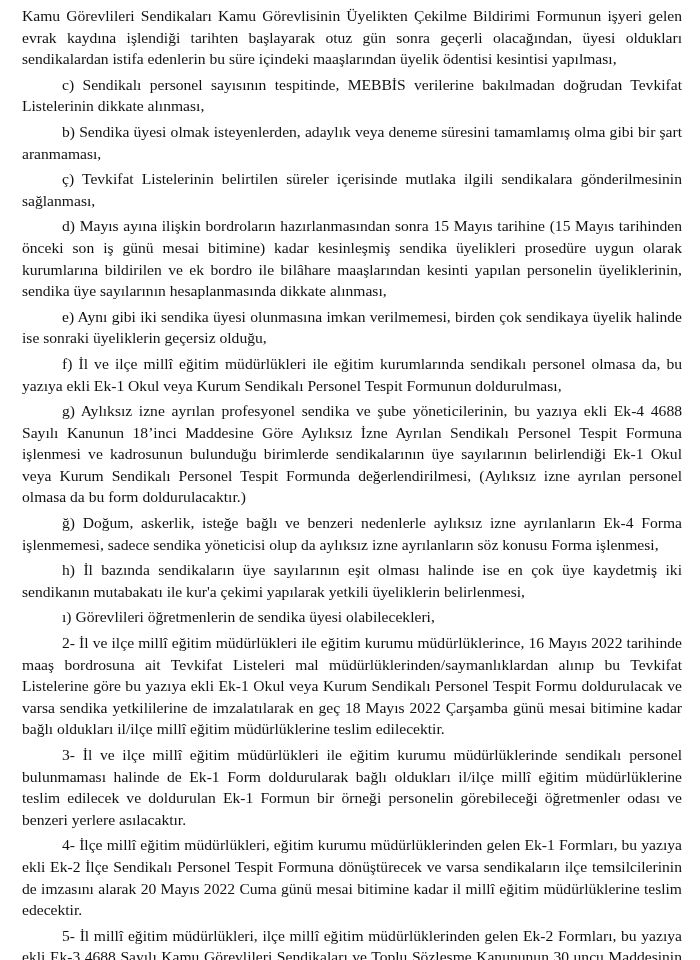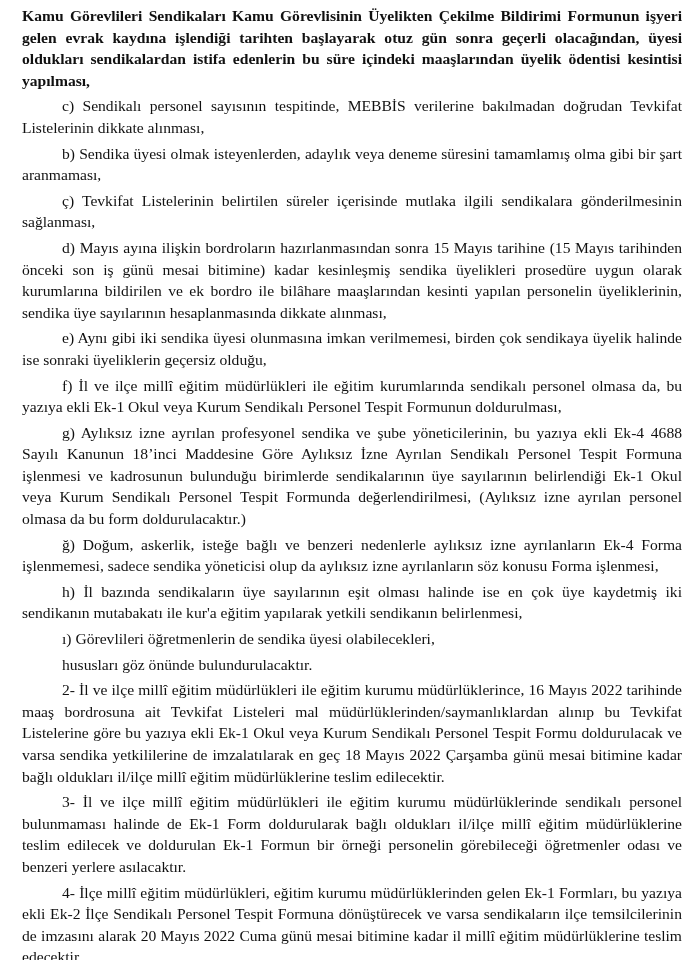--- a/index.html
+++ b/index.html
@@ -10,36 +10,35 @@
     top: 5px;
     width: 660px;
     font-family: "Liberation Serif", serif;
     font-size: 15.6px;
     line-height: 21.6px;
     color: #111111;
     text-align: justify;
   }
   .page p { margin: 0 0 4px 0; }
   .page p.indent { text-indent: 40px; }
-  .page p.noindent { text-indent: 0; font-weight: bold; }
+  .page p.noindent { text-indent: 0; }
 </style>
 </head>
 <body>
 
 <div class="page">
   <p class="noindent">Kamu Görevlileri Sendikaları Kamu Görevlisinin Üyelikten Çekilme Bildirimi Formunun işyeri gelen evrak kaydına işlendiği tarihten başlayarak otuz gün sonra geçerli olacağından, üyesi oldukları sendikalardan istifa edenlerin bu süre içindeki maaşlarından üyelik ödentisi kesintisi yapılması,</p>
   <p class="indent">c) Sendikalı personel sayısının tespitinde, MEBBİS verilerine bakılmadan doğrudan Tevkifat Listelerinin dikkate alınması,</p>
   <p class="indent">b) Sendika üyesi olmak isteyenlerden, adaylık veya deneme süresini tamamlamış olma gibi bir şart aranmaması,</p>
   <p class="indent">ç) Tevkifat Listelerinin belirtilen süreler içerisinde mutlaka ilgili sendikalara gönderilmesinin sağlanması,</p>
   <p class="indent">d) Mayıs ayına ilişkin bordroların hazırlanmasından sonra 15 Mayıs tarihine (15 Mayıs tarihinden önceki son iş günü mesai bitimine) kadar kesinleşmiş sendika üyelikleri prosedüre uygun olarak kurumlarına bildirilen ve ek bordro ile bilâhare maaşlarından kesinti yapılan personelin üyeliklerinin, sendika üye sayılarının hesaplanmasında dikkate alınması,</p>
   <p class="indent">e) Aynı gibi iki sendika üyesi olunmasına imkan verilmemesi, birden  çok  sendikaya  üyelik halinde ise sonraki üyeliklerin geçersiz olduğu,</p>
   <p class="indent">f) İl ve ilçe millî eğitim müdürlükleri ile eğitim kurumlarında sendikalı personel olmasa da, bu yazıya ekli Ek-1 Okul veya Kurum Sendikalı Personel Tespit Formunun doldurulması,</p>
   <p class="indent">g) Aylıksız izne ayrılan profesyonel sendika ve şube yöneticilerinin, bu yazıya ekli  Ek-4  4688 Sayılı Kanunun 18’inci Maddesine Göre Aylıksız İzne Ayrılan Sendikalı Personel Tespit Formuna işlenmesi ve kadrosunun bulunduğu birimlerde sendikalarının üye  sayılarının  belirlendiği  Ek-1  Okul veya Kurum Sendikalı Personel Tespit Formunda değerlendirilmesi, (Aylıksız izne ayrılan  personel olmasa da bu form doldurulacaktır.)</p>
   <p class="indent">ğ) Doğum, askerlik, isteğe bağlı ve benzeri nedenlerle aylıksız izne ayrılanların Ek-4 Forma işlenmemesi, sadece sendika yöneticisi olup da aylıksız izne ayrılanların söz konusu Forma işlenmesi,</p>
-  <p class="indent">h) İl bazında sendikaların üye sayılarının eşit olması halinde ise en çok üye kaydetmiş  iki sendikanın mutabakatı ile kur'a eğitim yapılarak yetkili sendikanın belirlenmesi,</p>
+  <p class="indent">h) İl bazında sendikaların üye sayılarının eşit olması halinde ise en çok üye kaydetmiş  iki sendikanın mutabakatı ile kur'a çekimi yapılarak yetkili üyeliklerin belirlenmesi,</p>
   <p class="indent">ı) Görevlileri öğretmenlerin de sendika üyesi olabilecekleri,</p>
-  <p class="indent">hususları göz önünde bulundurulacaktır.</p>
   <p class="indent">2- İl ve ilçe millî eğitim müdürlükleri ile eğitim kurumu müdürlüklerince, 16 Mayıs 2022 tarihinde maaş bordrosuna ait Tevkifat Listeleri mal müdürlüklerinden/saymanlıklardan alınıp bu Tevkifat Listelerine göre bu yazıya ekli Ek-1 Okul veya Kurum Sendikalı Personel Tespit Formu doldurulacak ve varsa sendika yetkililerine de imzalatılarak en geç 18 Mayıs 2022 Çarşamba günü mesai bitimine kadar bağlı oldukları il/ilçe millî eğitim müdürlüklerine teslim edilecektir.</p>
   <p class="indent">3- İl ve ilçe millî eğitim müdürlükleri ile eğitim kurumu müdürlüklerinde sendikalı personel bulunmaması halinde de Ek-1 Form doldurularak bağlı oldukları  il/ilçe  millî  eğitim  müdürlüklerine teslim edilecek ve doldurulan Ek-1 Formun bir örneği personelin görebileceği öğretmenler odası  ve benzeri yerlere asılacaktır.</p>
   <p class="indent">4- İlçe millî eğitim müdürlükleri, eğitim kurumu müdürlüklerinden gelen Ek-1 Formları, bu yazıya ekli Ek-2 İlçe Sendikalı Personel Tespit Formuna dönüştürecek ve  varsa sendikaların  ilçe temsilcilerinin de imzasını alarak 20 Mayıs 2022 Cuma günü mesai bitimine kadar il millî eğitim müdürlüklerine teslim edecektir.</p>
   <p class="indent">5- İl millî eğitim müdürlükleri, ilçe millî eğitim müdürlüklerinden gelen Ek-2 Formları, bu yazıya ekli Ek-3 4688 Sayılı Kamu Görevlileri Sendikaları ve Toplu Sözleşme Kanununun 30 uncu Maddesinin İkinci Fıkrasının (a) Bendi Gereğince Yapılan Toplantı Tutanağı Formuna dönüştürecek; sendikaların il şube yetkilisi (yoksa il temsilcileri) ile toplantı yaparak tutanak imza altına alınacak ve bir nüshası toplantıya katılan sendika yetkilisine/temsilcisine verilecektir.</p>
 
 </div>
 
 </body></html>

